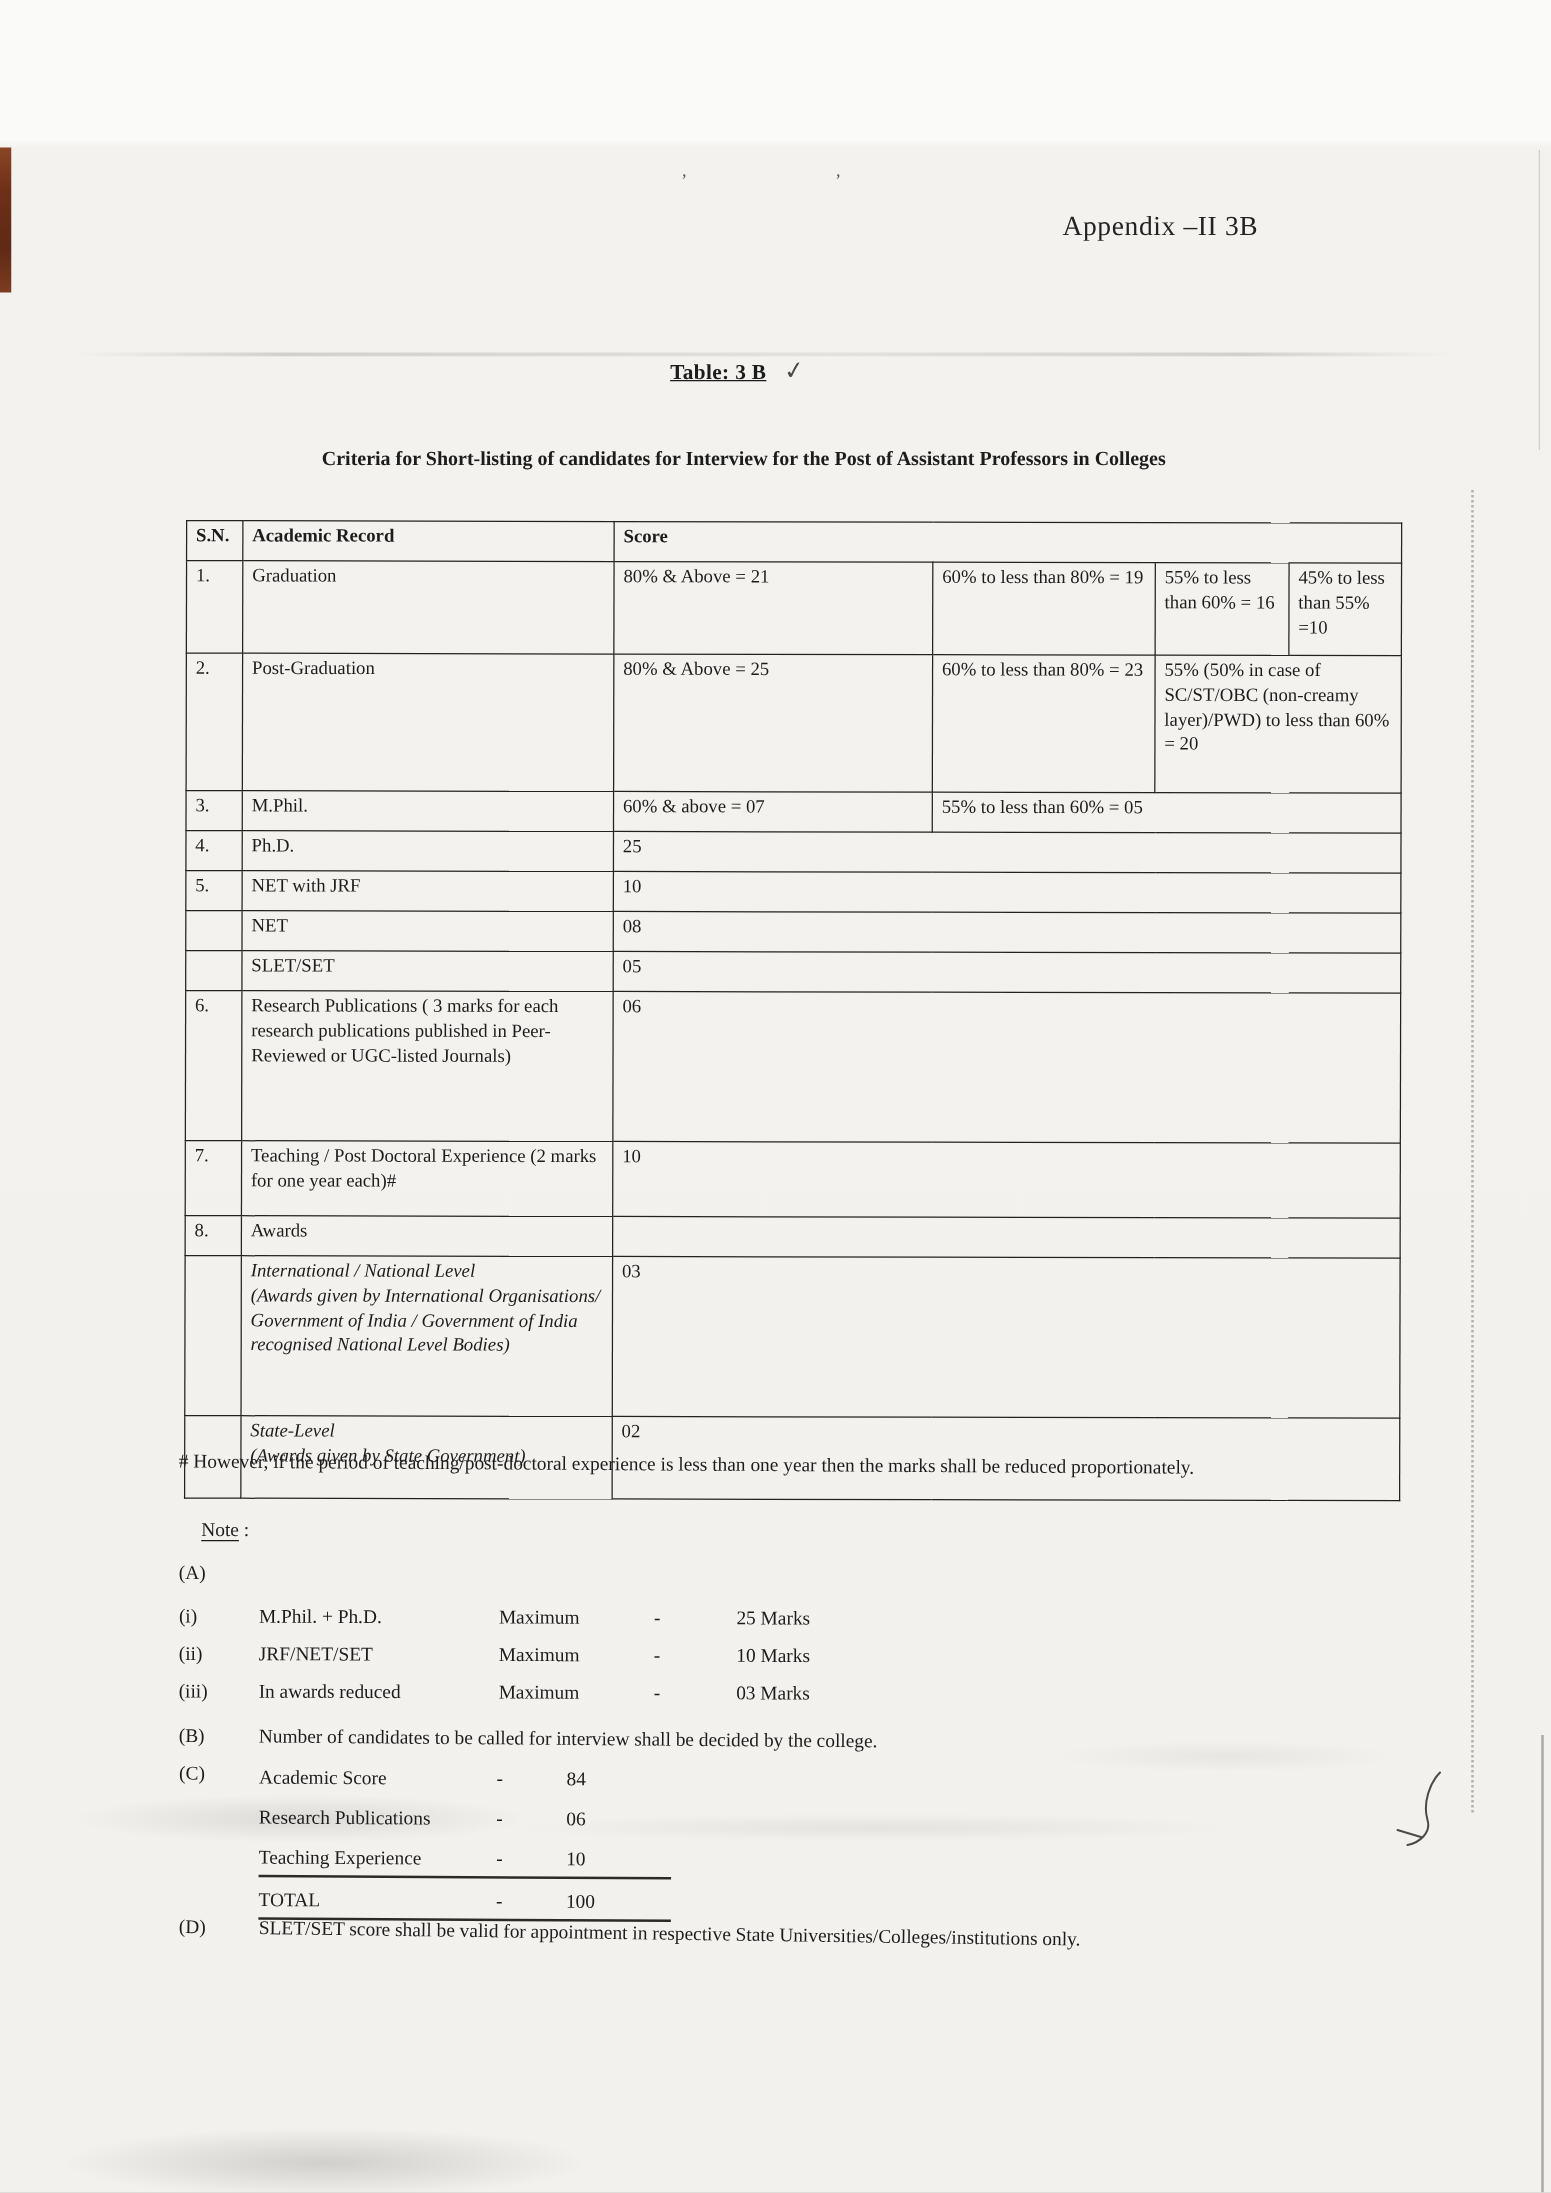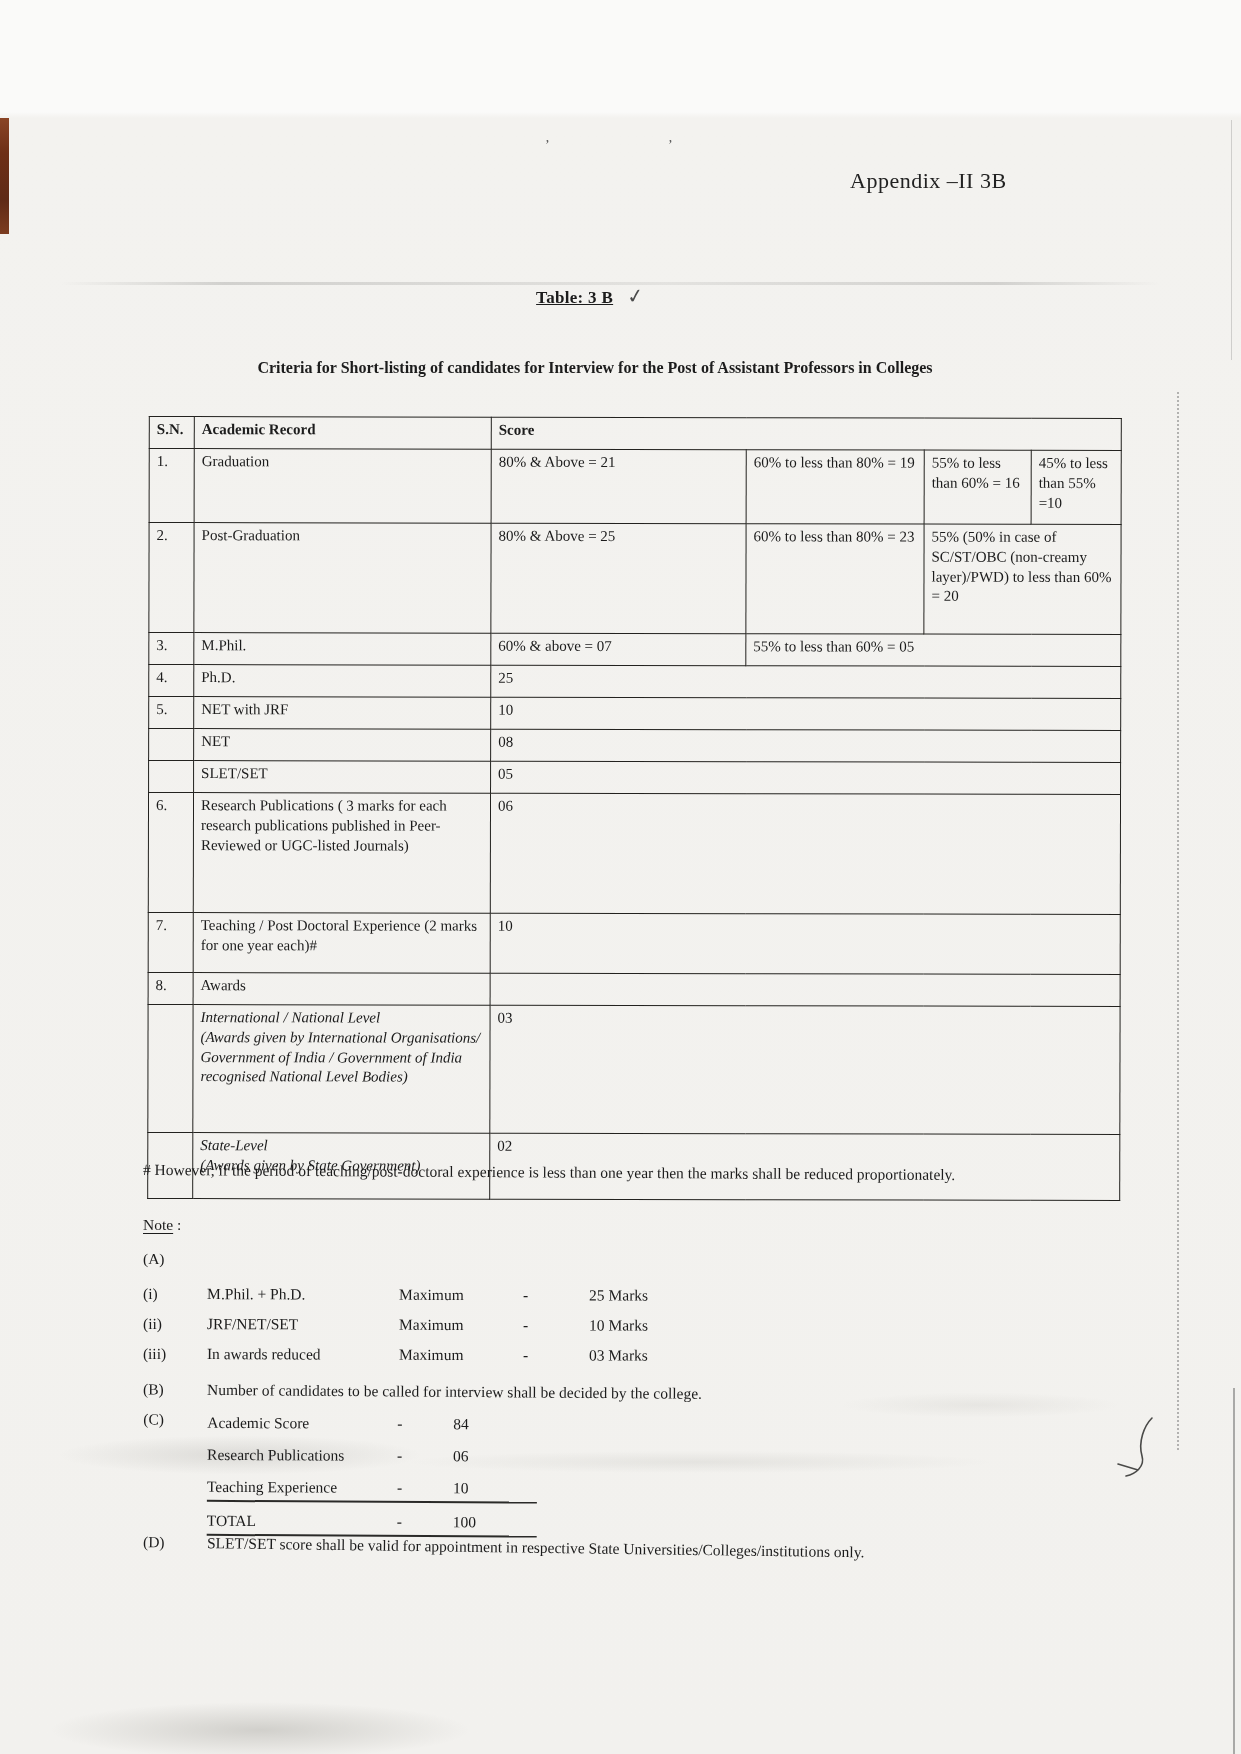--- a/index.html
+++ b/index.html
@@ -49,21 +49,21 @@
   tr.r-pgrad td{height:102px;}
   tr.small td{height:24px;}
   tr.r-res td{height:112px;}
   tr.r-teach td{height:52px;}
   tr.r-intl td{height:120px;}
   tr.r-state td{height:58px;}
 
   .footnote{position:absolute;left:143px;top:1162px;width:990px;font-size:15.5px;line-height:1.45;
     text-align:justify;transform:rotate(.35deg);}
   .note-label{position:absolute;left:143px;top:1216px;font-size:15.5px;}
-  .note-label u{text-underline-offset:3px;}
+  .note-label u{text-underline-offset:3px;margin-left:18px;}
   .sec-a-label{position:absolute;left:143px;top:1250px;font-size:15.5px;}
   .a-items{position:absolute;left:143px;top:1286px;width:640px;font-size:15.5px;transform:rotate(.2deg);}
   .a-row{display:grid;grid-template-columns:64px 192px 124px 66px 200px;margin-bottom:12px;}
   .b-row{position:absolute;left:143px;top:1384px;width:900px;display:grid;grid-template-columns:64px auto;
     font-size:15.5px;transform:rotate(.45deg);}
   .c-block{position:absolute;left:143px;top:1412px;width:560px;font-size:15.5px;transform:rotate(.3deg);}
   .c-label{position:absolute;left:0;top:0;}
   .c-items{margin-left:64px;}
   .c-row{display:grid;grid-template-columns:190px 56px 84px;padding:3px 0 4px 0;margin-bottom:7px;width:330px;}
   .c-row .val{text-align:left;padding-right:14px;}

